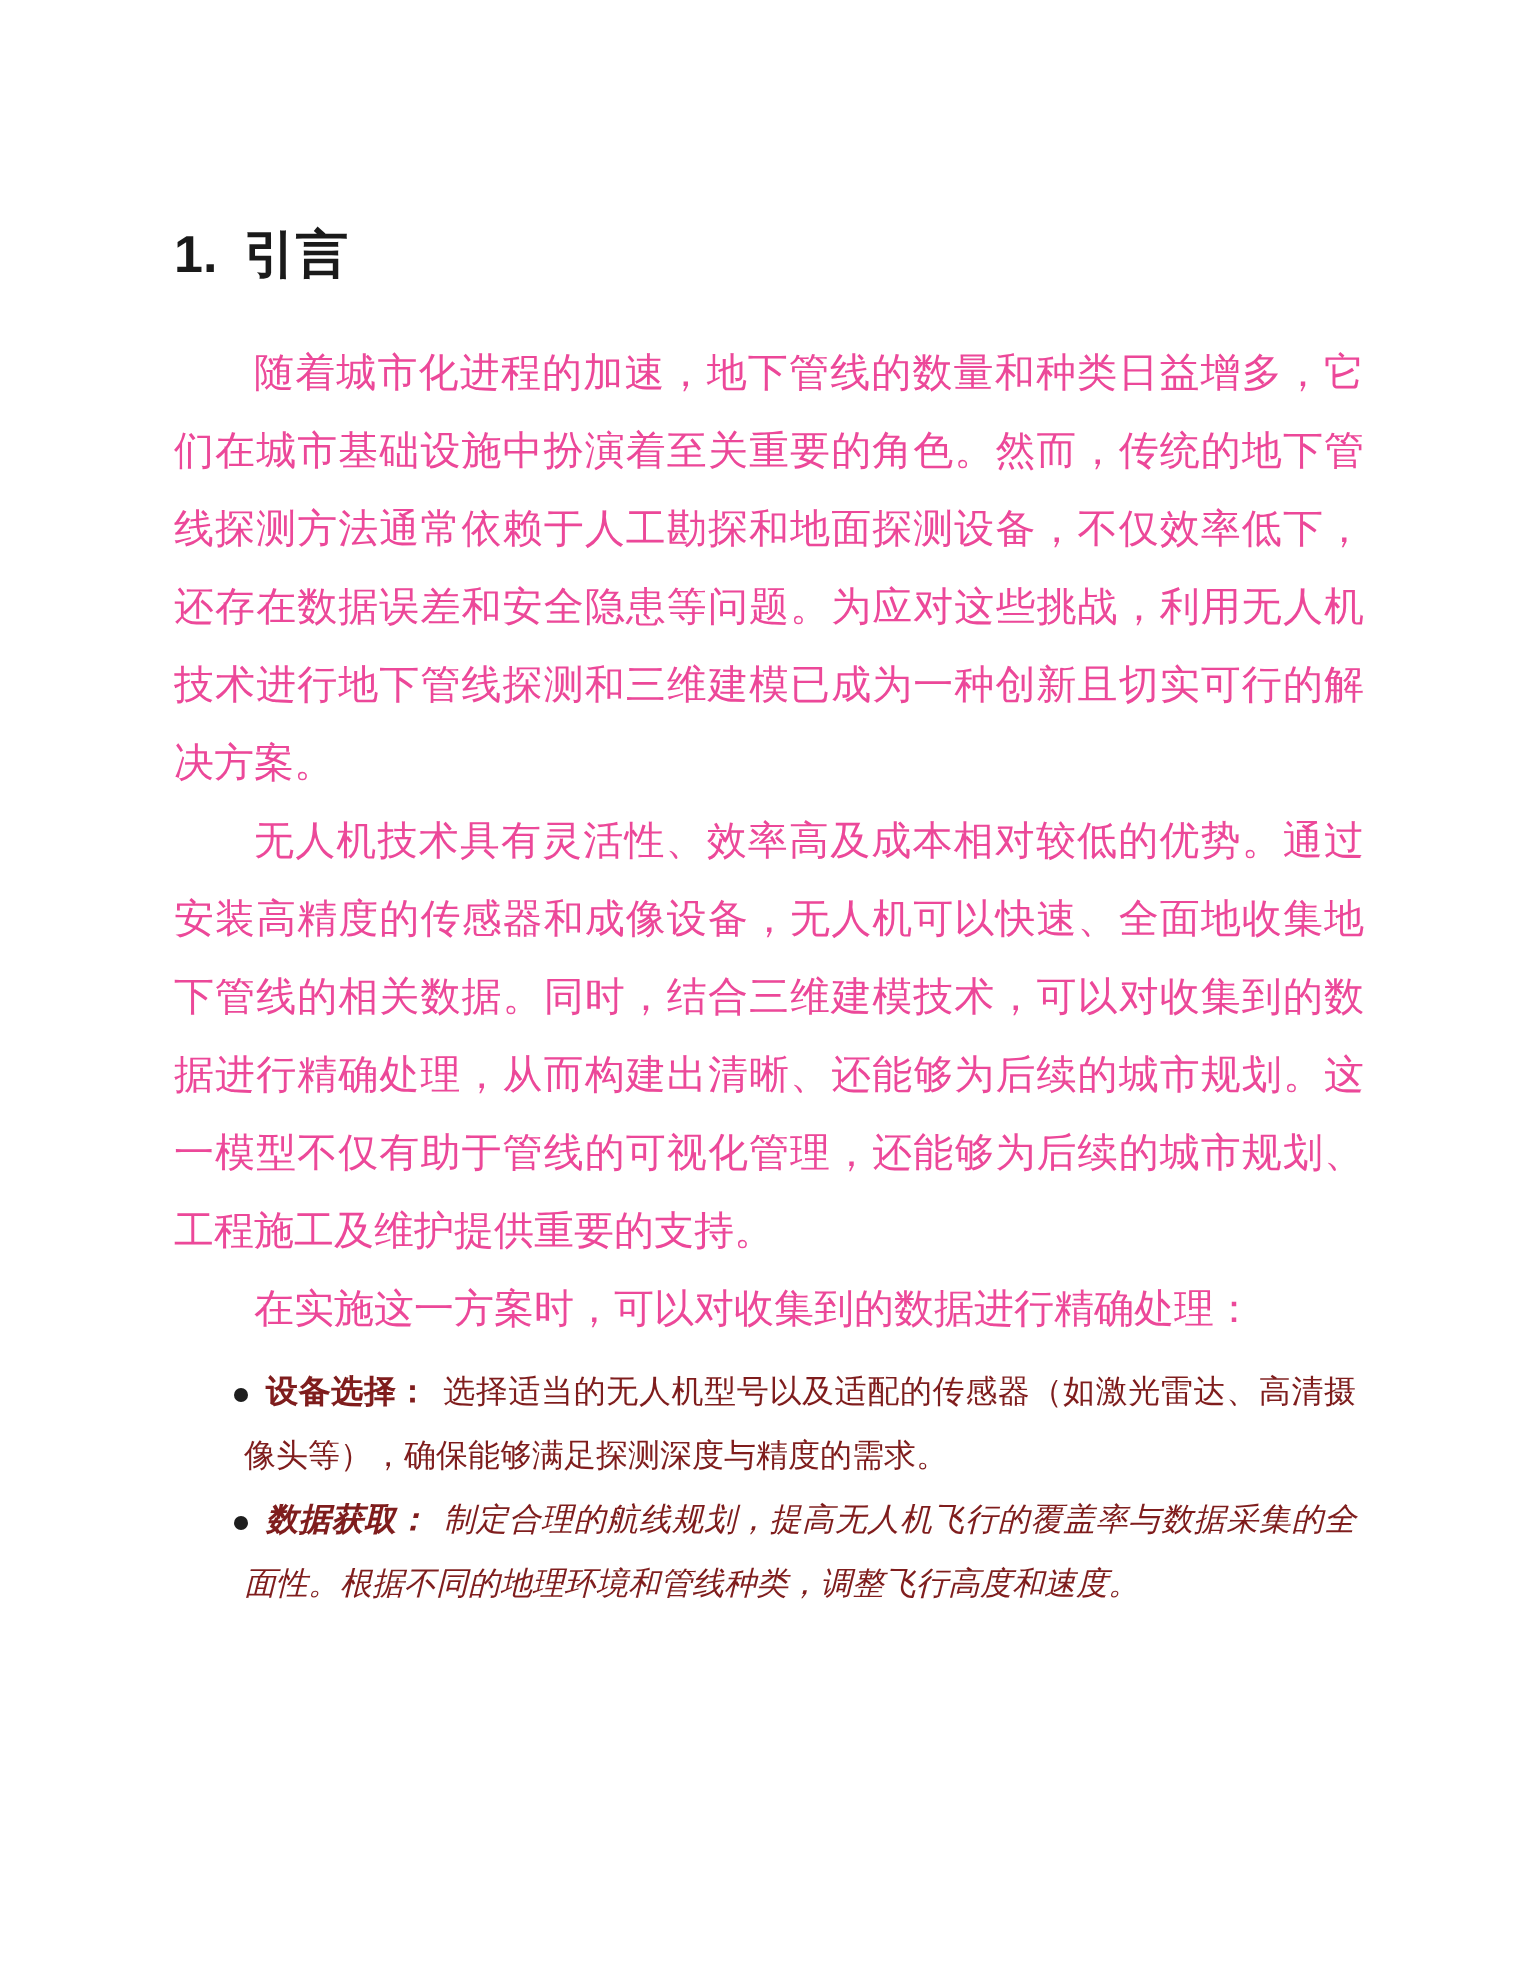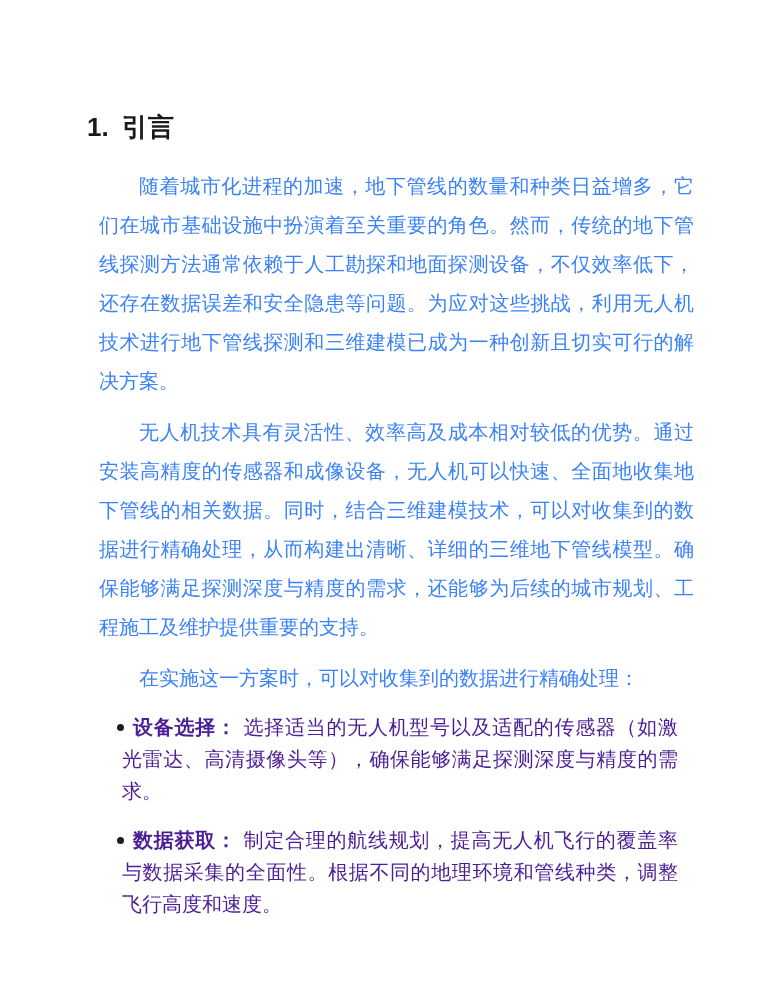--- a/index.html
+++ b/index.html
@@ -27,47 +27,46 @@
     line-height: 30px;
     color: #1a1a1a;
   }
   h1.section-heading .h-num {
     display: inline-block;
     width: 35px;
     flex: 0 0 35px;
   }
   p.body-para {
     width: 595px;
-    margin: 12px;
+    margin: 0;
     font-size: 20px;
     line-height: 39px;
     text-indent: 40px;
     text-align: justify;
     word-break: normal;
-    color: #3b82f6;
-    font-family: Liberation Mono, monospace;
+    color: #ec4899;
   }
   ul.bullets {
     list-style: none;
     margin: 6px 0 0 0;
     padding: 0;
   }
   ul.bullets li {
     position: relative;
     width: 556px;
     padding-left: 35px;
-    font-size: 20px;
+    font-size: 16px;
     line-height: 32px;
     text-indent: 11px;
     text-align: justify;
     word-break: normal;
-    color: #4c1d95;
+    color: #7f1d1d;
   }
   ul.bullets li + li {
-    margin-top: 17px;
+    font-style: italic;
   }
   .bullet-dot {
     position: absolute;
     left: 30px;
     top: 13px;
     width: 7px;
     height: 7px;
     border-radius: 50%;
     background: #1e1e1e;
   }
@@ -81,21 +80,21 @@
 
 <div class="page">
 
   <h1 class="section-heading">
     <span class="h-num">1.</span>
     <span class="h-text">引言</span>
   </h1>
 
   <p class="body-para">随着城市化进程的加速，地下管线的数量和种类日益增多，它们在城市基础设施中扮演着至关重要的角色。然而，传统的地下管线探测方法通常依赖于人工勘探和地面探测设备，不仅效率低下，还存在数据误差和安全隐患等问题。为应对这些挑战，利用无人机技术进行地下管线探测和三维建模已成为一种创新且切实可行的解决方案。</p>
 
-  <p class="body-para">无人机技术具有灵活性、效率高及成本相对较低的优势。通过安装高精度的传感器和成像设备，无人机可以快速、全面地收集地下管线的相关数据。同时，结合三维建模技术，可以对收集到的数据进行精确处理，从而构建出清晰、详细的三维地下管线模型。确保能够满足探测深度与精度的需求，还能够为后续的城市规划、工程施工及维护提供重要的支持。</p>
+  <p class="body-para">无人机技术具有灵活性、效率高及成本相对较低的优势。通过安装高精度的传感器和成像设备，无人机可以快速、全面地收集地下管线的相关数据。同时，结合三维建模技术，可以对收集到的数据进行精确处理，从而构建出清晰、还能够为后续的城市规划。这一模型不仅有助于管线的可视化管理，还能够为后续的城市规划、工程施工及维护提供重要的支持。</p>
 
   <p class="body-para">在实施这一方案时，可以对收集到的数据进行精确处理：</p>
 
   <ul class="bullets">
     <li>
       <span class="bullet-dot"></span>
       <span class="term">设备选择：</span><span class="btext">选择适当的无人机型号以及适配的传感器（如激光雷达、高清摄像头等），确保能够满足探测深度与精度的需求。</span>
     </li>
     <li>
       <span class="bullet-dot"></span>

